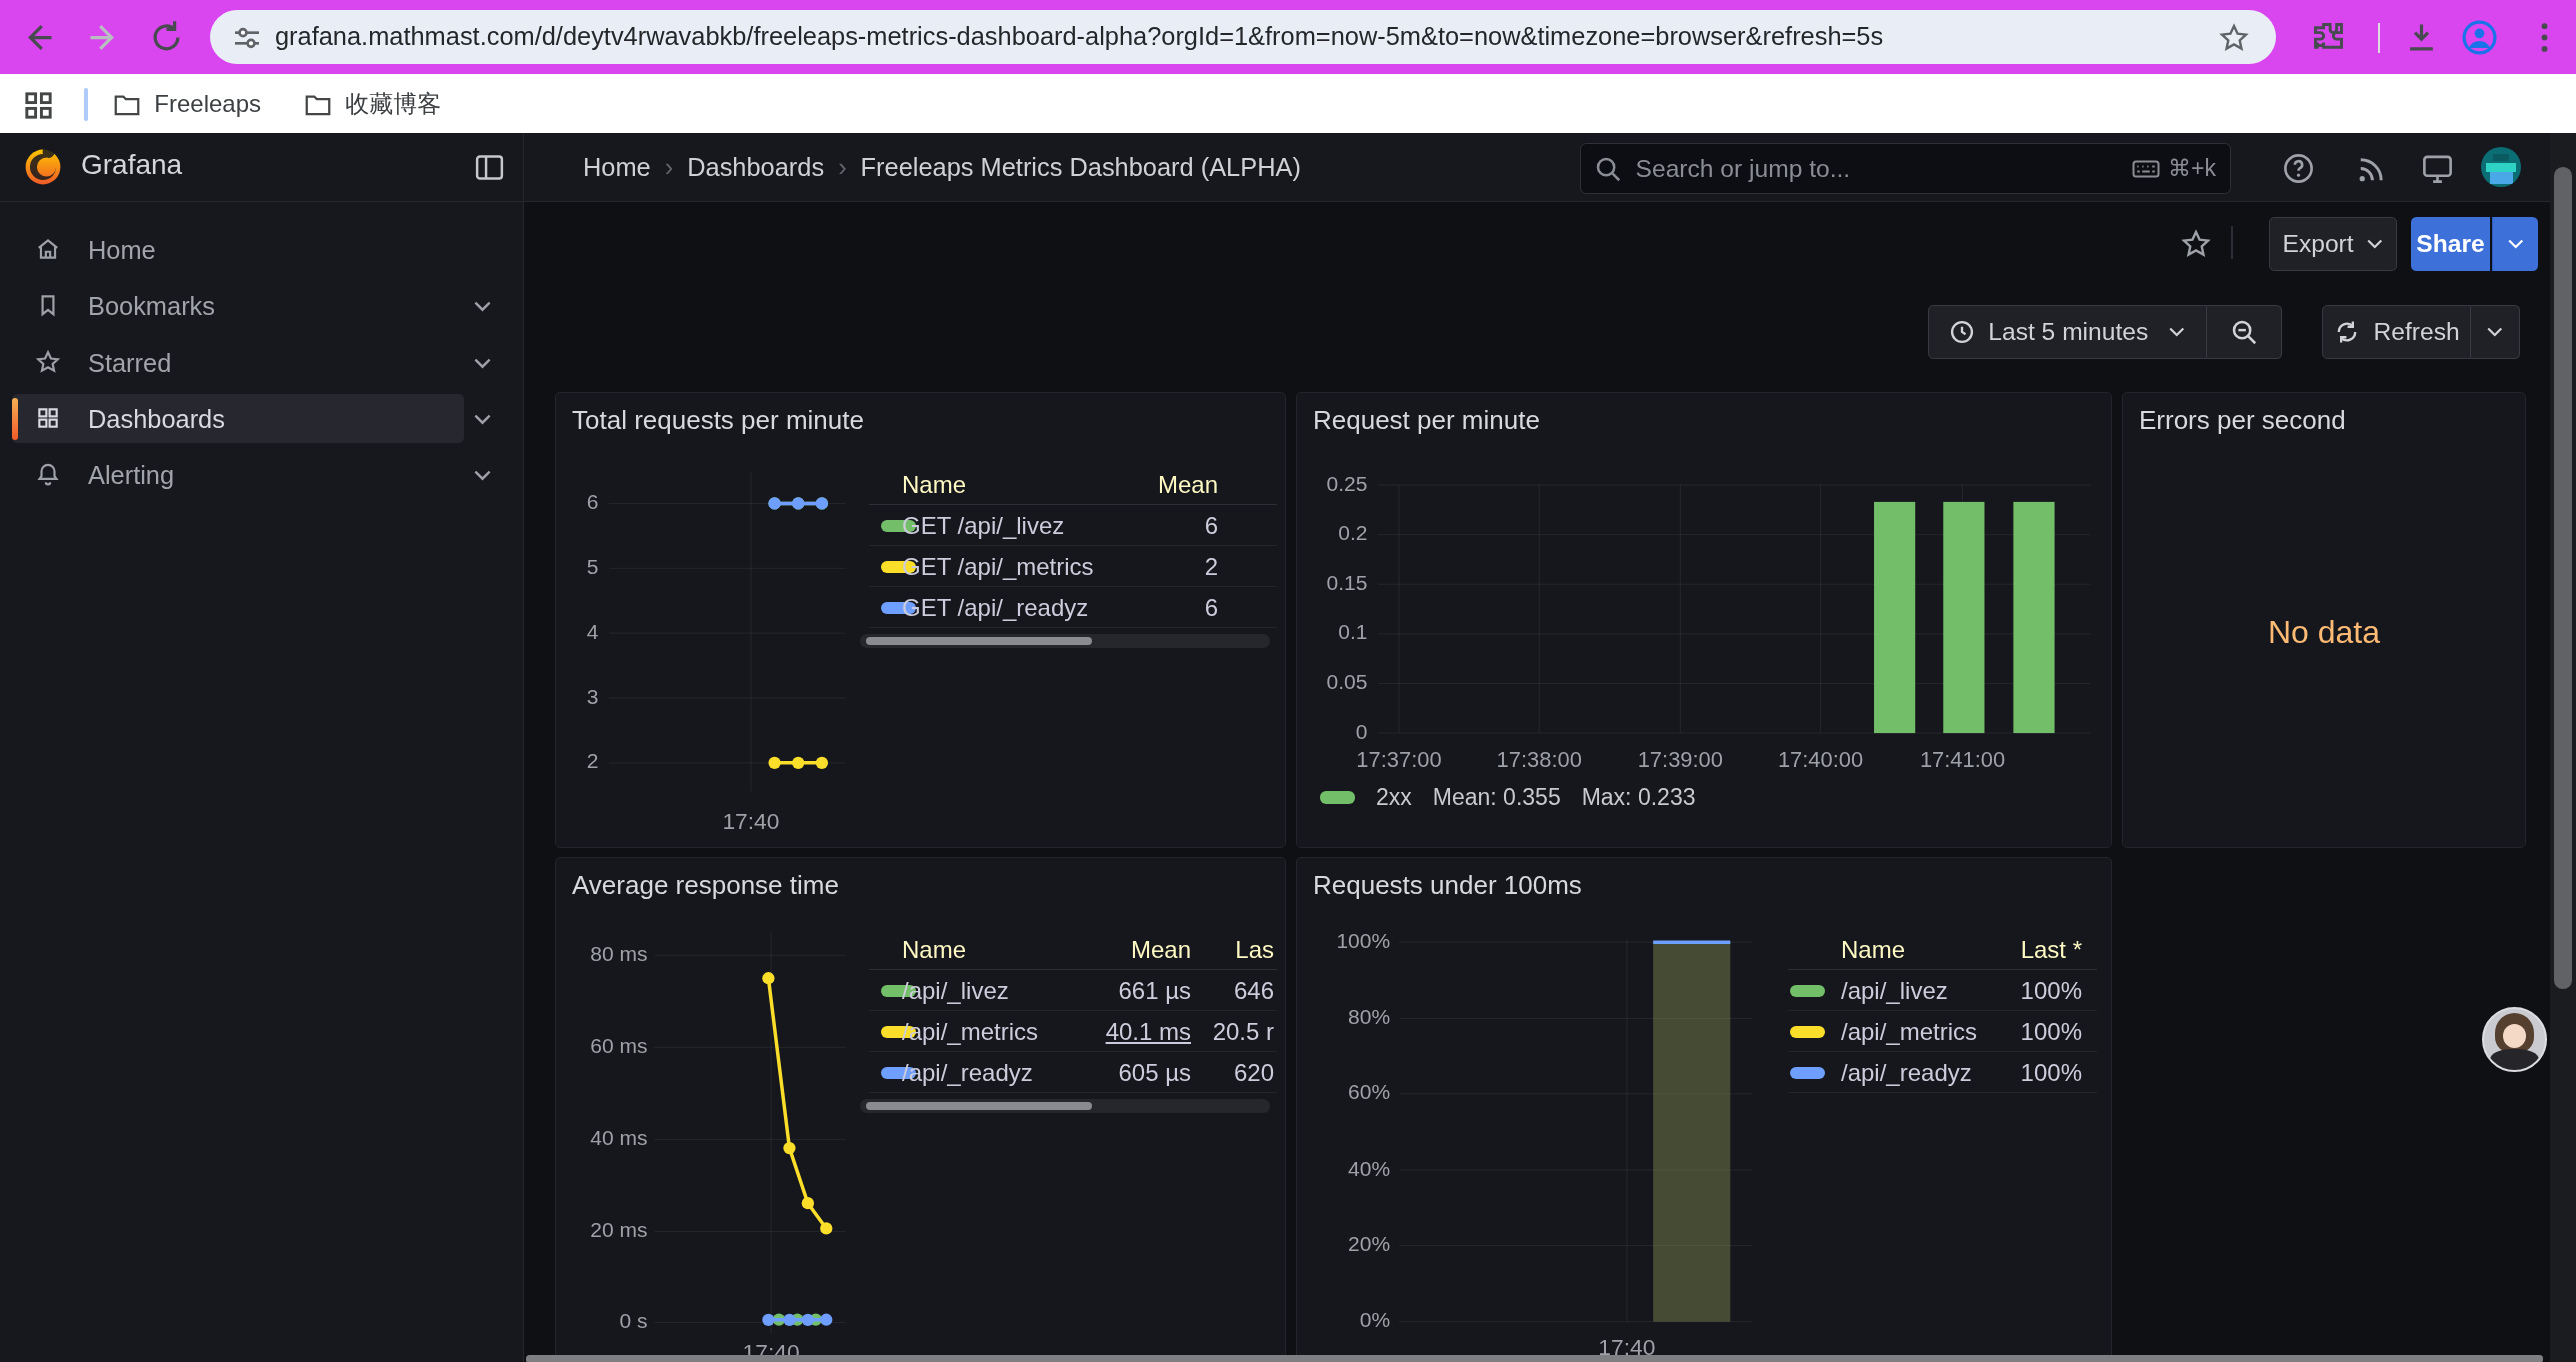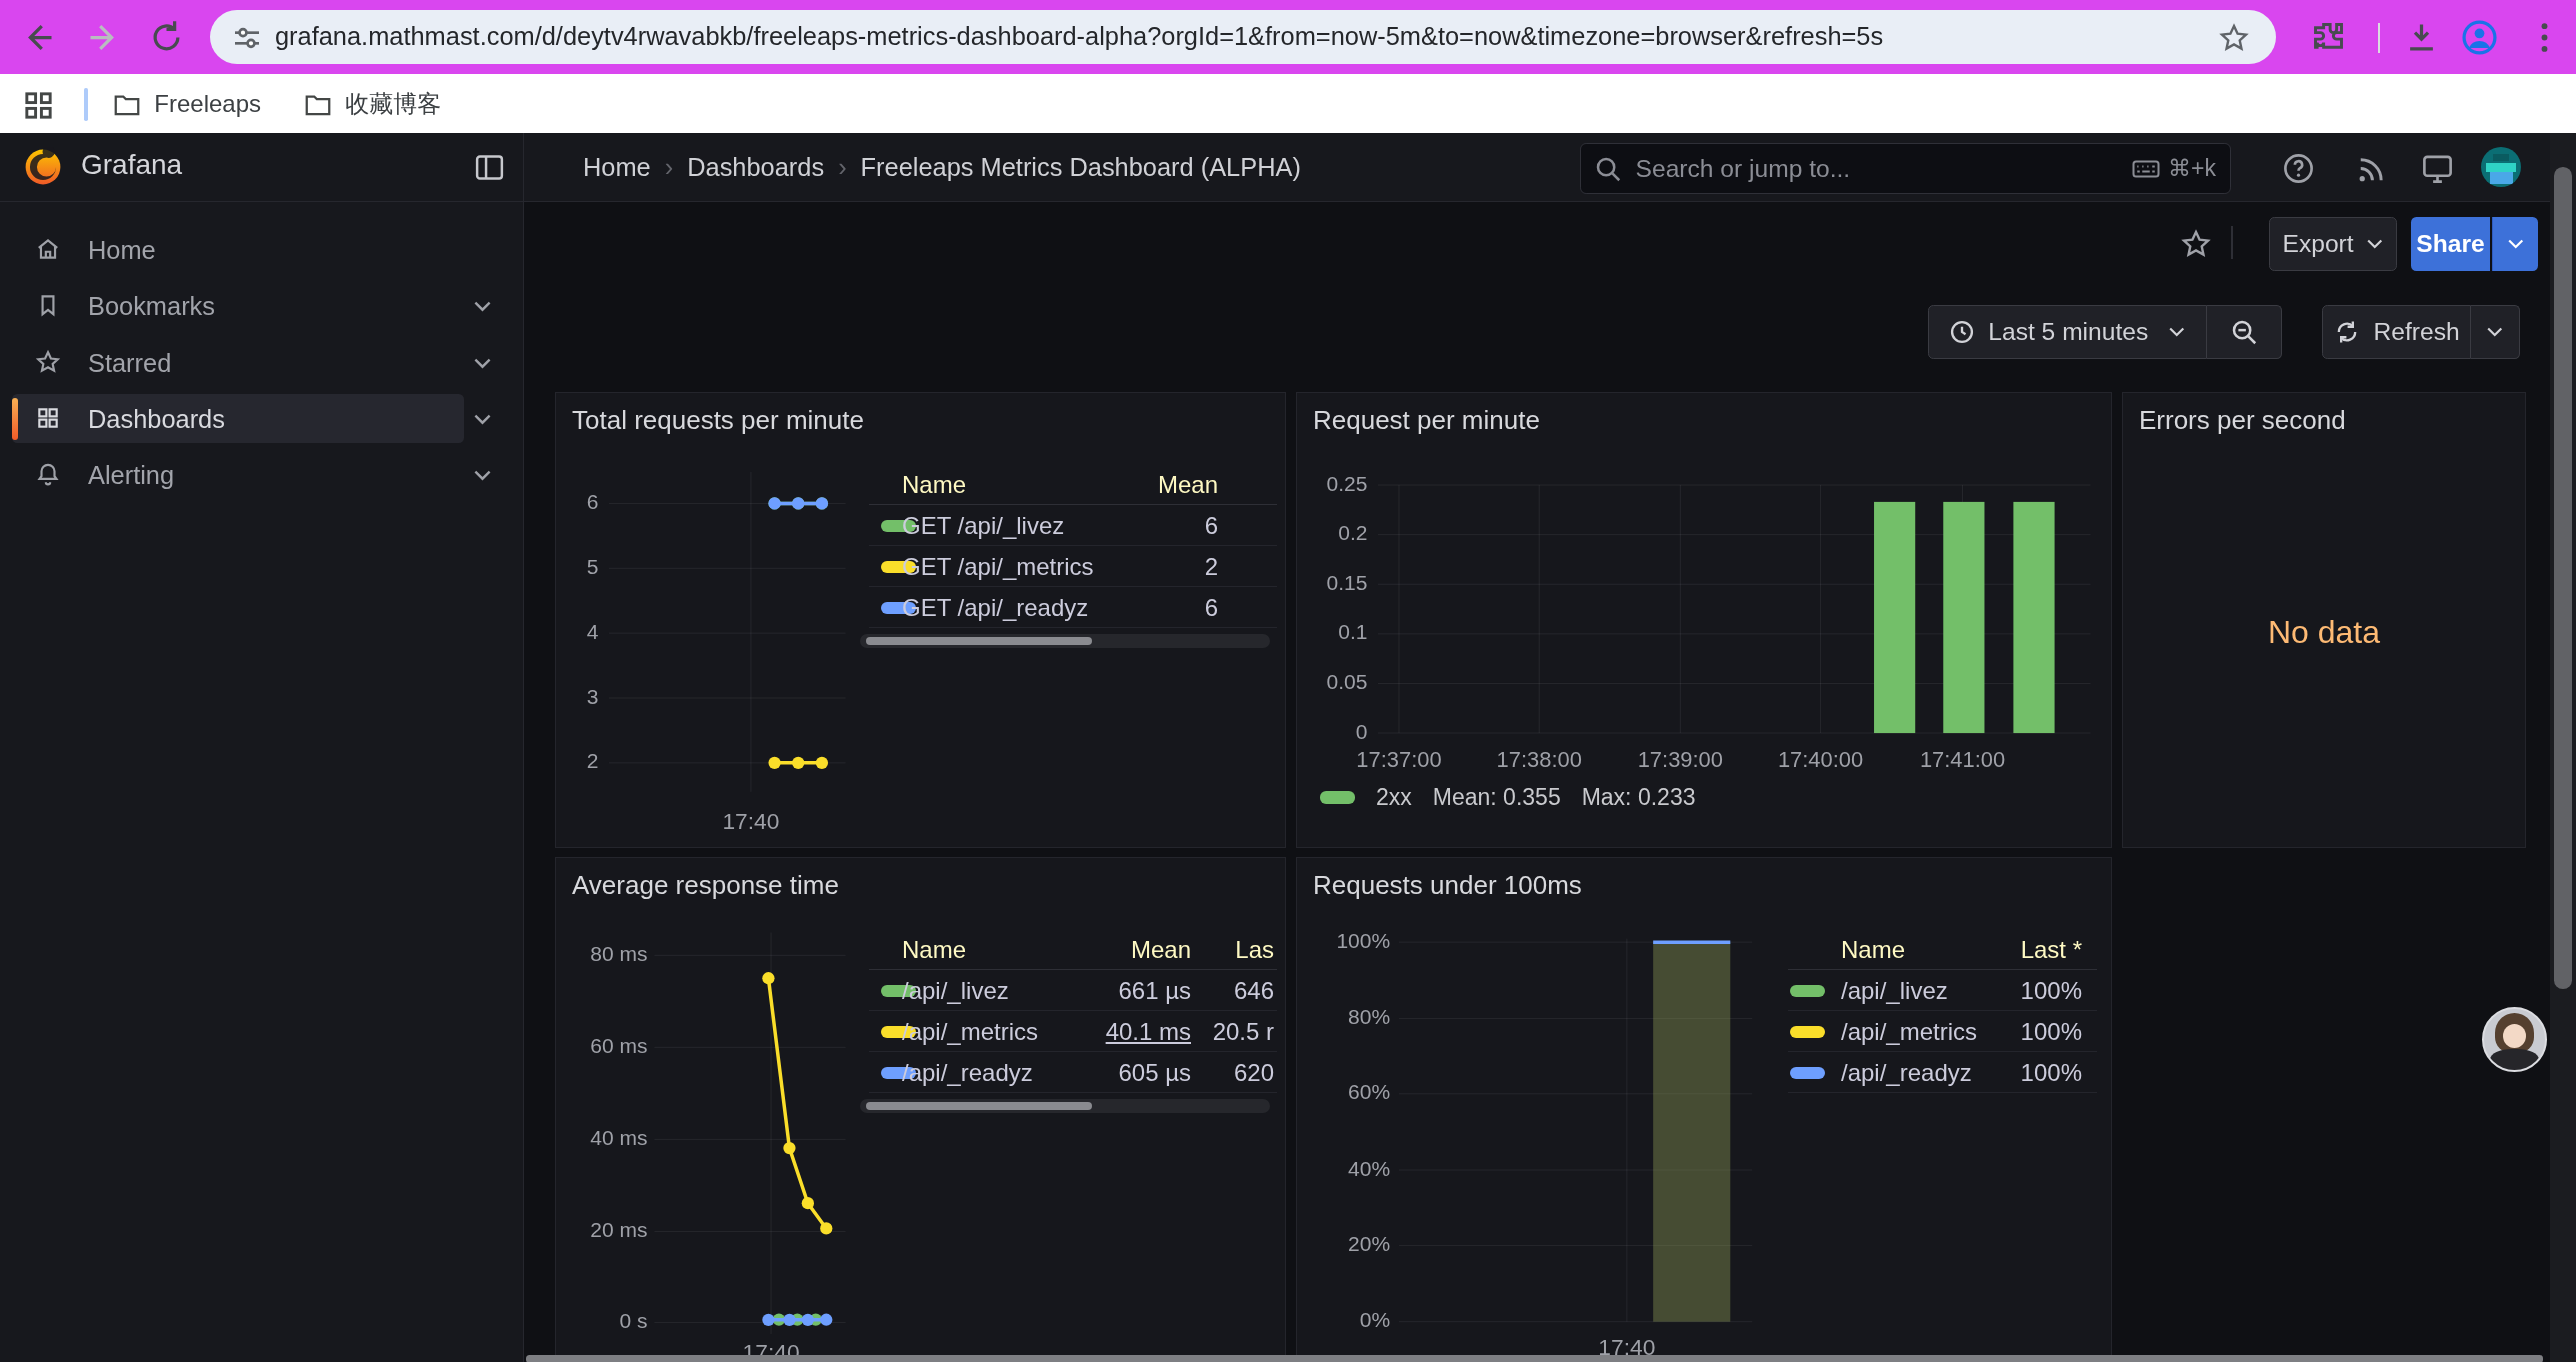--- a/index.html
+++ b/index.html
@@ -61,21 +61,21 @@
         display:flex;align-items:center;justify-content:center;gap:12.3px;font-size:24.6px;color:#d2d3d8;box-sizing:border-box;}
   #export-btn{left:2269px;top:217px;width:128px;}
   #share-btn{left:2411px;top:217px;width:79px;background:#3d71d9;border:none;border-radius:5.3px 0 0 5.3px;color:#fff;font-weight:bold;}
   #share-chev{left:2492px;top:217px;width:46px;background:#3d71d9;border:none;border-left:1.8px solid #2f5cc0;border-radius:0 5.3px 5.3px 0;}
   
   #time-btn{left:1928px;top:305px;width:279px;border-radius:5.3px 0 0 5.3px;justify-content:flex-start;padding-left:19px;}
   #zoomout-btn{left:2207px;top:305px;width:75px;border-left:none;border-radius:0 5.3px 5.3px 0;}
   #refresh-btn{left:2322px;top:305px;width:149px;border-radius:5.3px 0 0 5.3px;}
   #refresh-chev{left:2471px;top:305px;width:49px;border-left:none;border-radius:0 5.3px 5.3px 0;}
   
-  .panel{position:absolute;background:#16171c;border:0.9px solid #24252c;border-radius:0;}
+  .panel{position:absolute;background:#16171c;border:0.9px solid #24252c;border-radius:5px;}
   #p0{left:555px;top:392px;width:729px;height:454px;}
   #p1{left:1296px;top:392px;width:814px;height:454px;}
   #p2{left:2122px;top:392px;width:402px;height:454px;}
   #p3{left:555px;top:857px;width:729px;height:561px;}
   #p4{left:1296px;top:857px;width:814px;height:561px;}
   .ptitle{position:absolute;left:16px;top:12.3px;font-size:26px;font-weight:500;color:#d8d9dd;}
   .chart{position:absolute;left:0;top:0;}
   .nodata{position:absolute;left:0;top:221px;width:100%;text-align:center;font-size:32px;color:#fdba74;}
   
   #p1-legend{position:absolute;left:23px;top:391px;display:flex;align-items:center;gap:21px;font-size:23px;color:#c9cace;}

